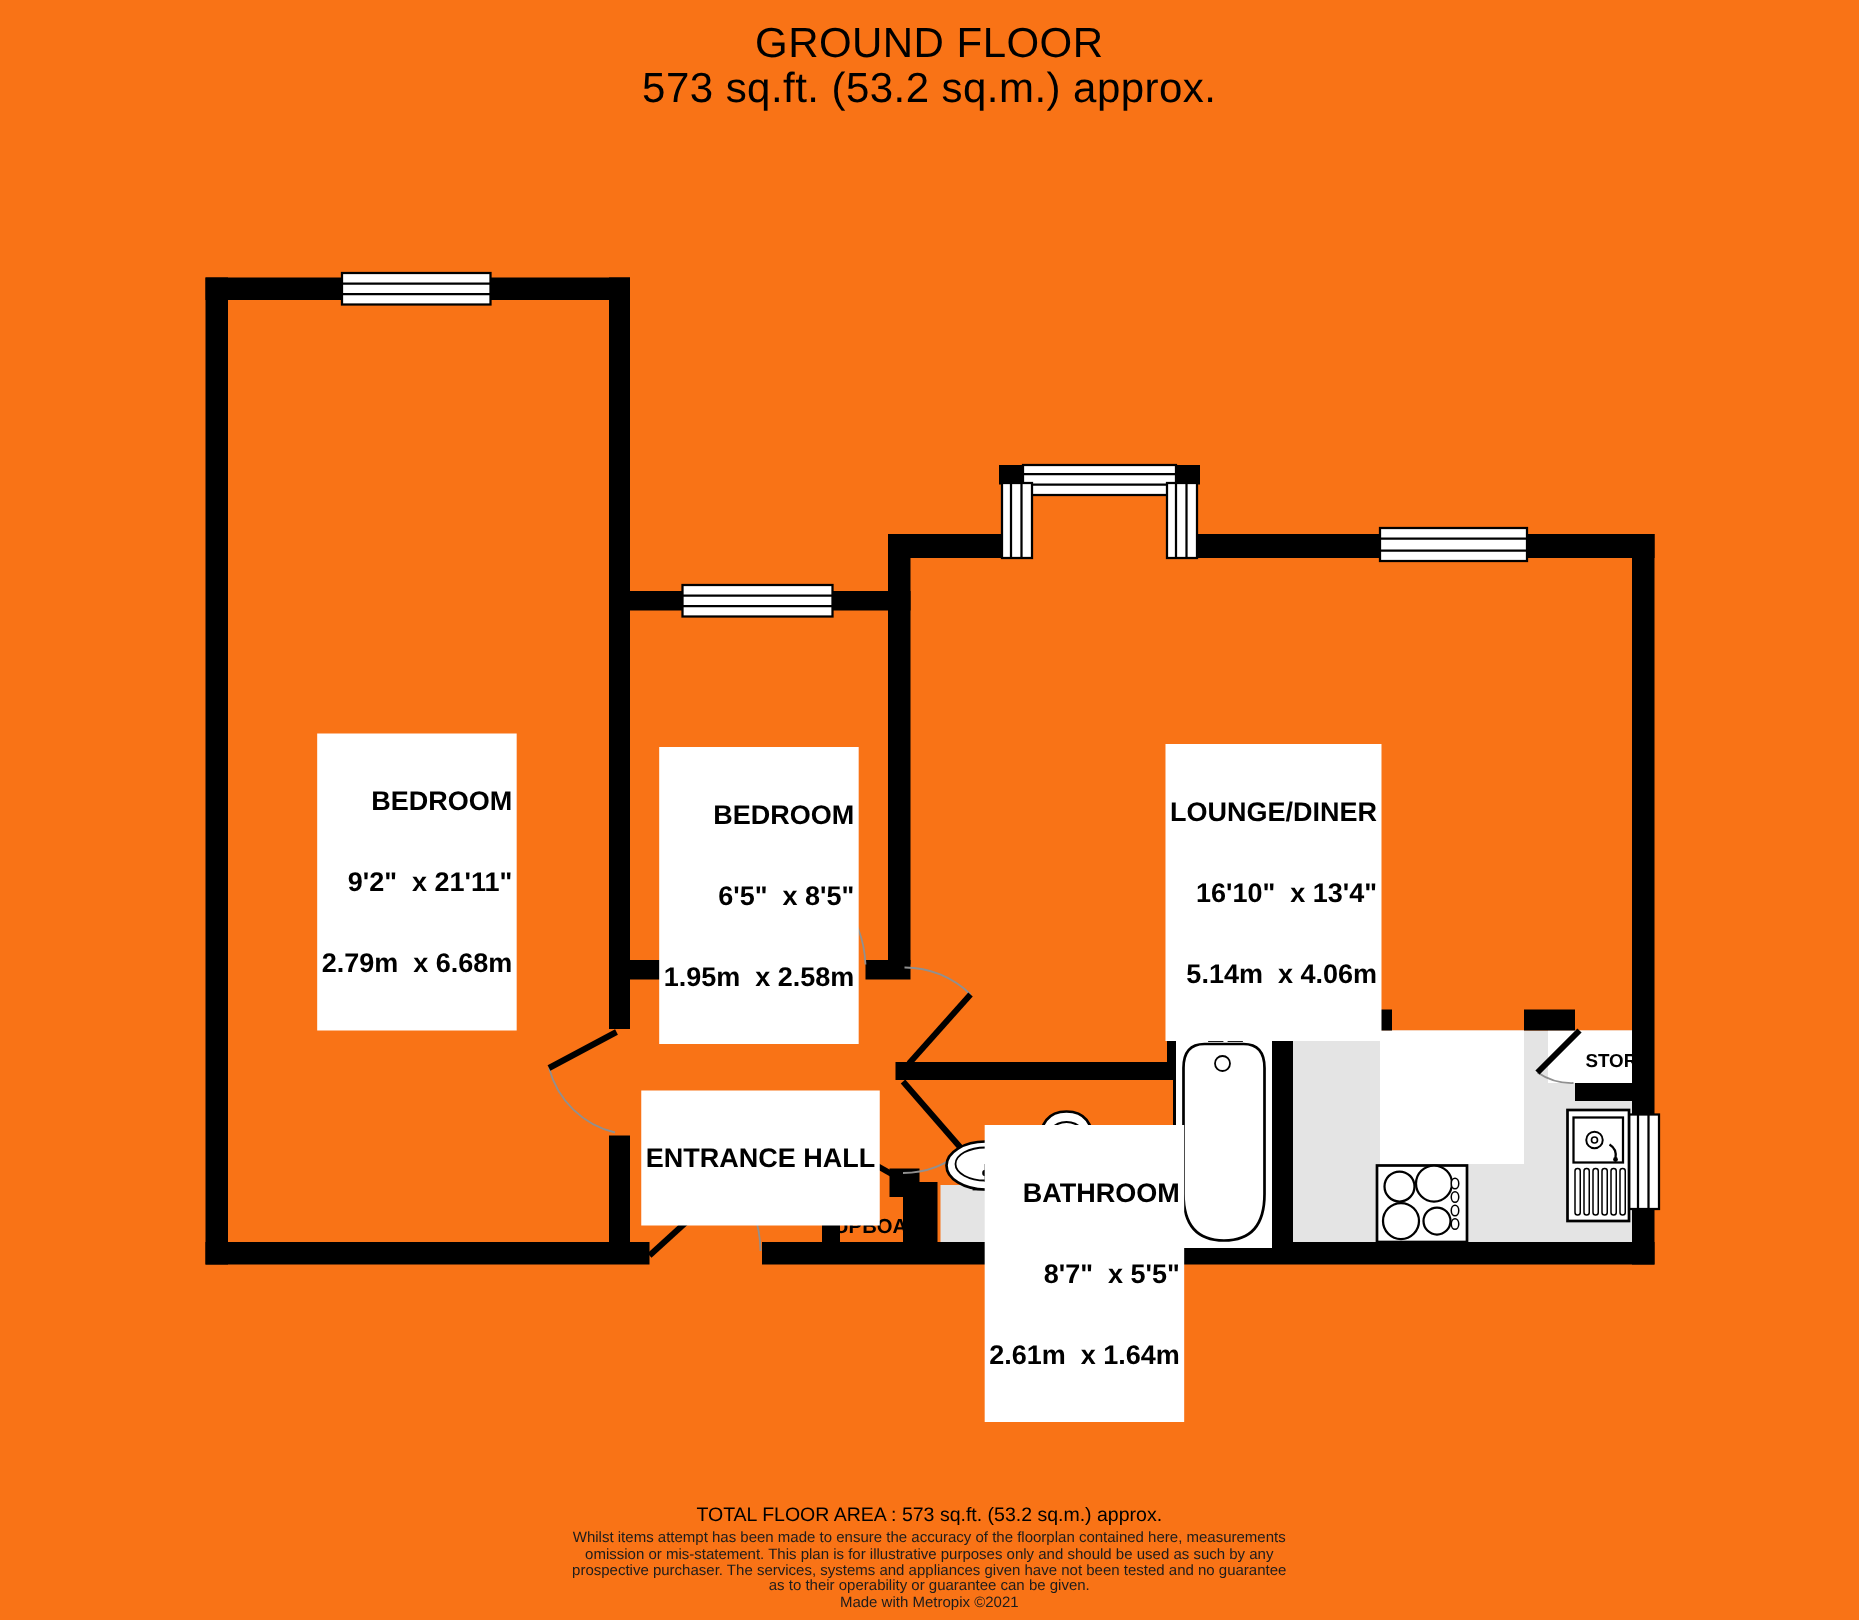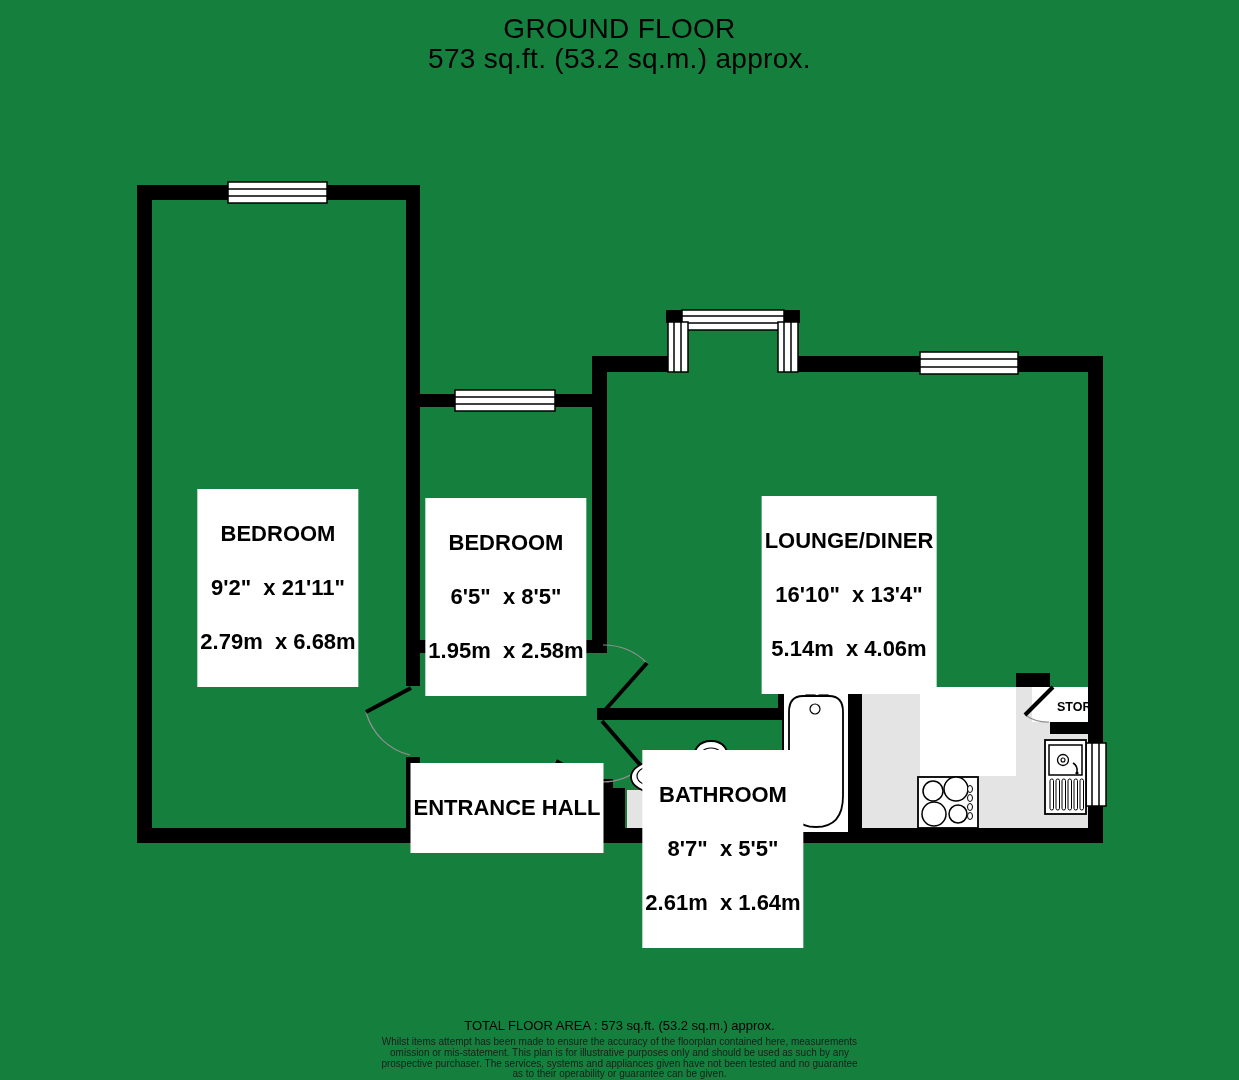--- a/index.html
+++ b/index.html
@@ -1,26 +1,26 @@
 <!DOCTYPE html>
 <html><head>
 <meta charset="utf-8">
 <style>
   html,body{margin:0;padding:0;background:#fff;}
-  .canvas{position:relative;width:1239px;height:1080px;background:#15803d;overflow:hidden;
+  .canvas{position:relative;width:1239px;height:1080px;background:#f97316;overflow:hidden;
           font-family:"Liberation Sans",sans-serif;color:#000;}
   .plan-svg{position:absolute;left:0;top:0;z-index:1;}
   .title{position:absolute;left:0;right:0;text-align:center;font-size:28px;line-height:30px;
          font-weight:normal;z-index:3;letter-spacing:.3px;}
   .title-1{top:14px;}
   .title-2{top:44px;}
-  .room-label{position:absolute;transform:translateX(-50%);text-align:center;z-index:2;
-              font-weight:bold;font-size:22px;line-height:18px;background:#fff;
+  .room-label{position:absolute;transform:translateX(-50%);text-align:right;z-index:2;
+              font-weight:bold;font-size:18px;line-height:18px;background:#fff;
               padding:0 3px;white-space:pre;}
-  .footer{position:absolute;left:0;right:0;text-align:center;z-index:3;margin-top:16px;}
+  .footer{position:absolute;left:0;right:0;text-align:center;z-index:3;}
   .footer-total{top:1002px;font-size:13px;}
   .footer-disc{top:1021px;font-size:10px;line-height:10.8px;color:#1c1c1c;}
   svg text{font-family:"Liberation Sans",sans-serif;font-weight:bold;fill:#000;}
 </style>
 </head>
 <body>
 
 <div class="canvas">
 
   <div class="title title-1">GROUND FLOOR</div>
@@ -183,21 +183,21 @@
     <div>6'5"  x 8'5"</div>
     <div>1.95m  x 2.58m</div>
   </div>
 
   <div class="room-label" style="left:849px;top:496px;">
     <div>LOUNGE/DINER</div>
     <div>16'10"  x 13'4"</div>
     <div>5.14m  x 4.06m</div>
   </div>
 
-  <div class="room-label" style="left:507px;top:763px;">
+  <div class="room-label" style="left:507px;top:727px;">
     <div>ENTRANCE HALL</div>
   </div>
 
   <div class="room-label" style="left:723px;top:750px;">
     <div>BATHROOM</div>
     <div>8'7"  x 5'5"</div>
     <div>2.61m  x 1.64m</div>
   </div>
 
 

